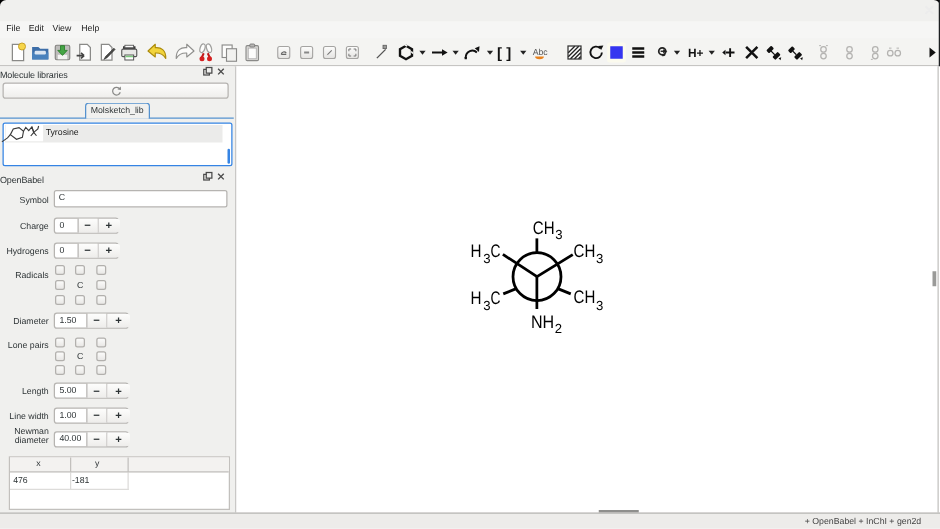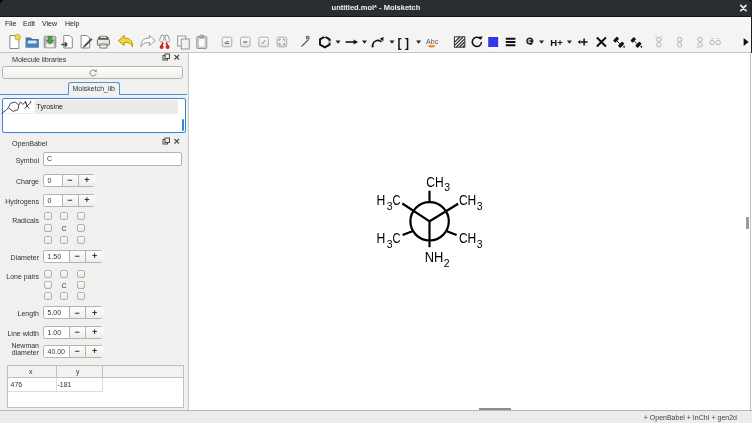--- a/index.html
+++ b/index.html
@@ -5,39 +5,38 @@
   * { margin:0; padding:0; box-sizing:border-box; }
   html,body { width:752px; height:423px; overflow:hidden; font-family:"Liberation Sans", sans-serif; }
   #app { position:relative; width:752px; height:423px; background:#f0f0ee; }
   .abs { position:absolute; }
   #titlebar { left:0; top:0; width:752px; height:17px; background:#2a2e31;border-bottom:1px solid #131517; color:#f2f2f2;
     font-size:7.5px; font-weight:bold; text-align:center; line-height:16px; }
   #menubar { left:0; top:17px; width:752px; height:14px; background:#f6f6f5; font-size:7px; color:#1b1b1b; }
   #menubar span { position:absolute; top:3px; }
   #toolbar { left:0; top:31px; width:752px; height:22px; background:#f4f4f2; border-bottom:1px solid #c6c5c3; }
   #dock { left:0; top:53px; width:187px; height:355px; background:#f0f0ee; font-size:7px; color:#2e3436; }
-  .docktitle { position:absolute; left:12px; font-size:7.2px; color:#2e3436; letter-spacing:-0.1px;text-align:center; }
+  .docktitle { position:absolute; left:0; font-size:7.2px; color:#2e3436; letter-spacing:-0.1px;text-align:center; }
   .lbl { position:absolute; text-align:right; color:#2e3436; }
   .field { position:absolute; background:#fff; border:1px solid #b6b4b1; border-radius:2px; }
   .btnface { background:linear-gradient(#fdfdfc,#efeeec); border:1px solid #b6b4b1; border-radius:2.5px; }
   .spin { position:absolute; border:1px solid #b6b4b1; border-radius:2.5px; background:#fff; }
   .spin .val { position:absolute; left:4px; top:2px; font-size:7px; }
   .spin .seg { position:absolute; top:0; bottom:0; background:linear-gradient(#fdfdfc,#eeedeb); border-left:1px solid #b6b4b1; }
   .spin .sgn { position:absolute; width:100%; text-align:center; font-size:9px; font-weight:bold; color:#2e3436; top:0.5px; }
   .cb { position:absolute; width:8px; height:8px; border:1px solid #b2b0ad; border-radius:2px;
         background:linear-gradient(#fbfbfa,#e9e8e6); }
   #canvas { left:188px; top:53px; width:564px; height:358px; background:#fff; border-left:1px solid #c9c8c6; }
   #statusbar { left:0; top:410px; width:752px; height:13px; background:#edecea; border-top:1px solid #b7b6b4; }
   #statusbar span { position:absolute; right:15px; top:3px; font-size:7px; color:#444; }
   svg { position:absolute; overflow:visible; }
 </style>
 </head>
 <body>
 <div id="app">
-  <div id="titlebar" class="abs">untitled.mol* - Molsketch</div>
   <svg class="abs" style="left:0;top:0" width="752" height="17" viewBox="0 0 752 17">
     <path d="M0 0 L5 0 A5 5 0 0 0 0 5 Z" fill="#000"></path>
     <path d="M752 0 L747 0 A5 5 0 0 1 752 5 Z" fill="#000"></path>
     <path d="M740.8 5.4 L746 10.6 M746 5.4 L740.8 10.6" stroke="#ececec" stroke-width="1.7" stroke-linecap="round"></path>
   </svg>
   <div id="menubar" class="abs">
     <span style="left:5px">File</span>
       <span style="left:23px">Edit</span>
     <span style="left:42px">View</span>
       <span style="left:65px">Help</span>

